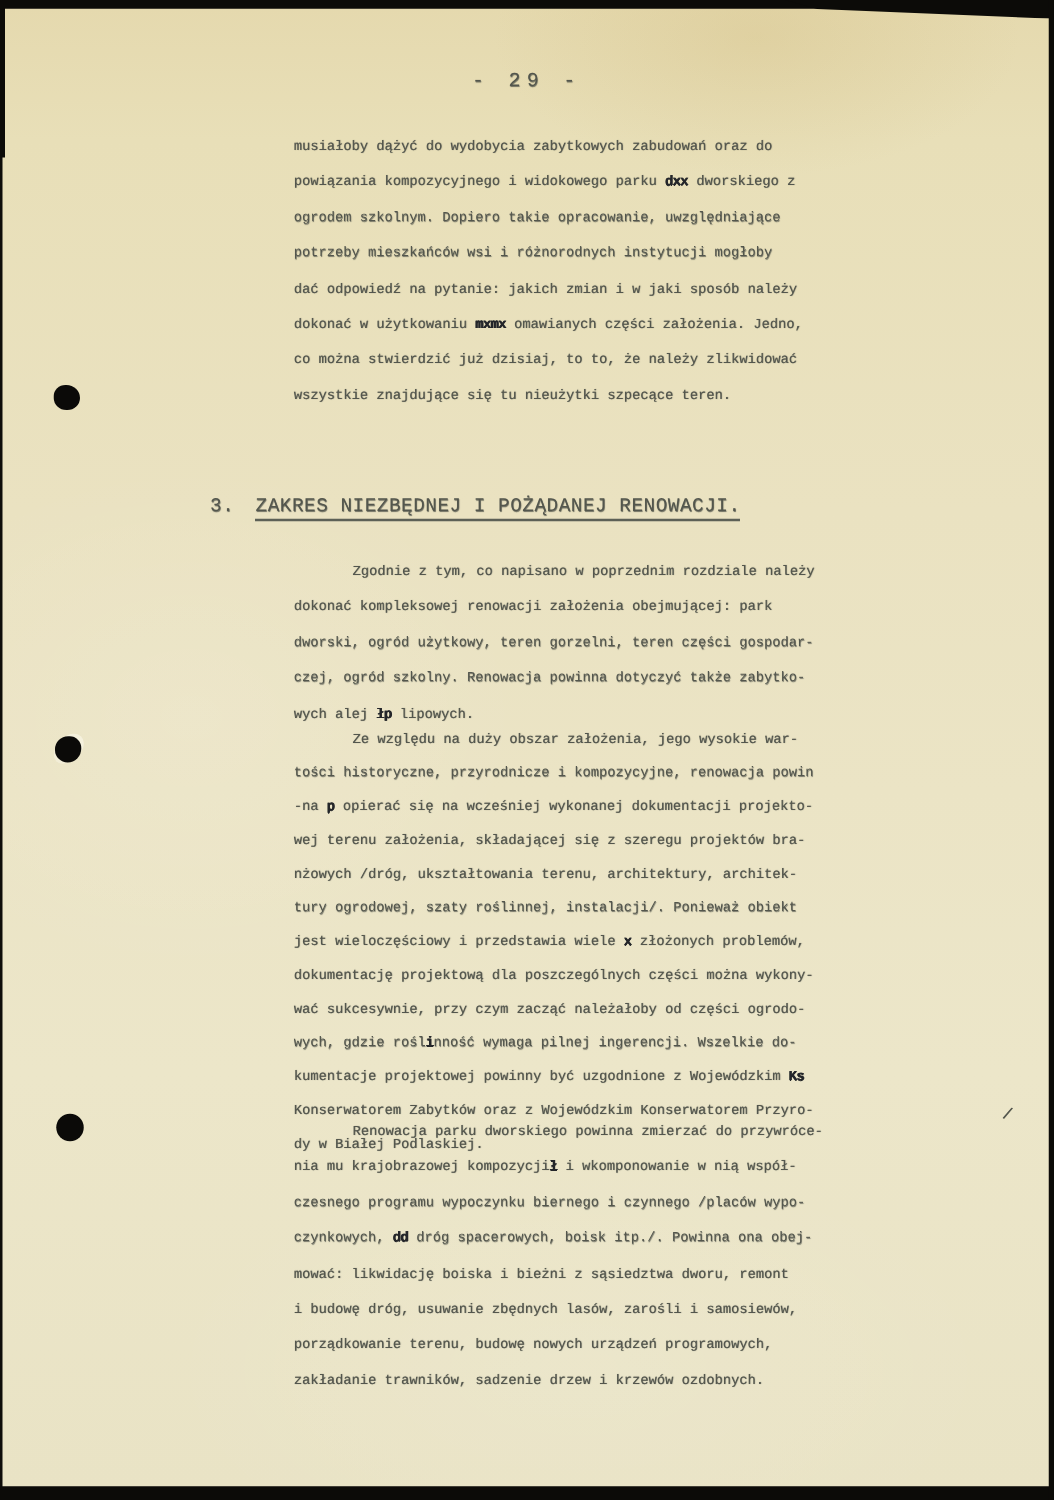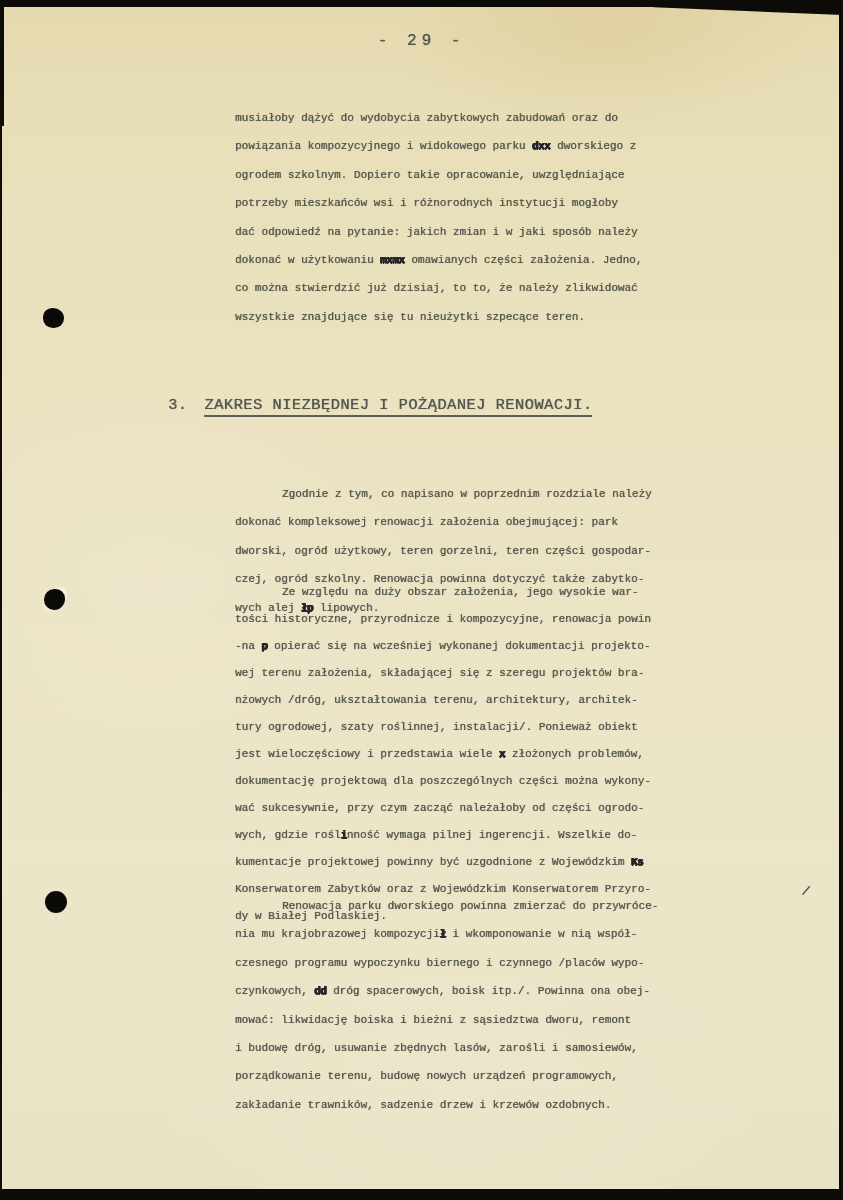--- a/index.html
+++ b/index.html
@@ -32,40 +32,40 @@
   .edge-right{top:0;right:0;bottom:0;width:4px;}
   .edge-left-top{top:0;left:0;width:4px;height:126px;}
   
   .hole{position:absolute;background:#0b0a08;border-radius:50%;}
   .h1{left:43px;top:308px;width:21px;height:20px;border-radius:46% 54% 50% 50%;}
   .h2{left:44px;top:589px;width:21px;height:21px;border-radius:50% 44% 52% 48%;
       box-shadow:4px -4px 0 -2px rgba(246,241,222,0.95), -4px 4px 0 -3px rgba(246,241,222,0.65);}
   .h3{left:45px;top:891px;width:22px;height:22px;}
   
   .pagenum{
-    position:absolute;top:32px;left:0;width:100%;text-align:center;
+    position:absolute;top:56px;left:0;width:100%;text-align:center;
     color:var(--ink);font-size:16px;letter-spacing:5px;
     text-shadow:0.4px 0.3px 0.7px rgba(70,74,66,0.75);
   }
   .heading{
     position:absolute;left:168px;top:396px;display:flex;gap:17px;
     color:var(--ink);font-size:15.5px;letter-spacing:0.4px;
     text-shadow:0.4px 0.3px 0.7px rgba(70,74,66,0.75);
   }
   .heading .title{border-bottom:2px solid rgba(78,82,74,0.9);padding-bottom:1px;text-align:right;}
   .text-col{position:absolute;left:203px;top:0;width:637px;height:1200px;color:var(--ink);}
   .para{position:absolute;left:0;font-size:11px;white-space:pre;margin-left:32px;}
   .p1{top:104px;line-height:28.4px;}
-  .p2{top:480px;line-height:28.4px;}
+  .p2{top:444px;line-height:28.4px;}
   .p3{top:579px;line-height:27px;}
   .p4{top:892px;line-height:28.4px;}
   .line{text-shadow:0.4px 0.3px 0.7px rgba(70,74,66,0.72);}
   .line.indent{padding-left:47px;}
   .struck{
-    font-weight:bold;color:var(--strike-ink);letter-spacing:-0.5px;
+    font-weight:normal;color:var(--strike-ink);letter-spacing:-0.5px;
     text-shadow:0.6px 0 0 var(--strike-ink),-0.5px 0 0 var(--strike-ink),0 0.5px 0 var(--strike-ink);
   }
   .stray{
     position:absolute;left:802px;top:884px;color:var(--ink);font-size:13px;
     transform:rotate(12deg);text-shadow:0.3px 0.3px 0.5px rgba(70,74,66,0.7);
   }
 </style>
 </head>
 <body>
 

